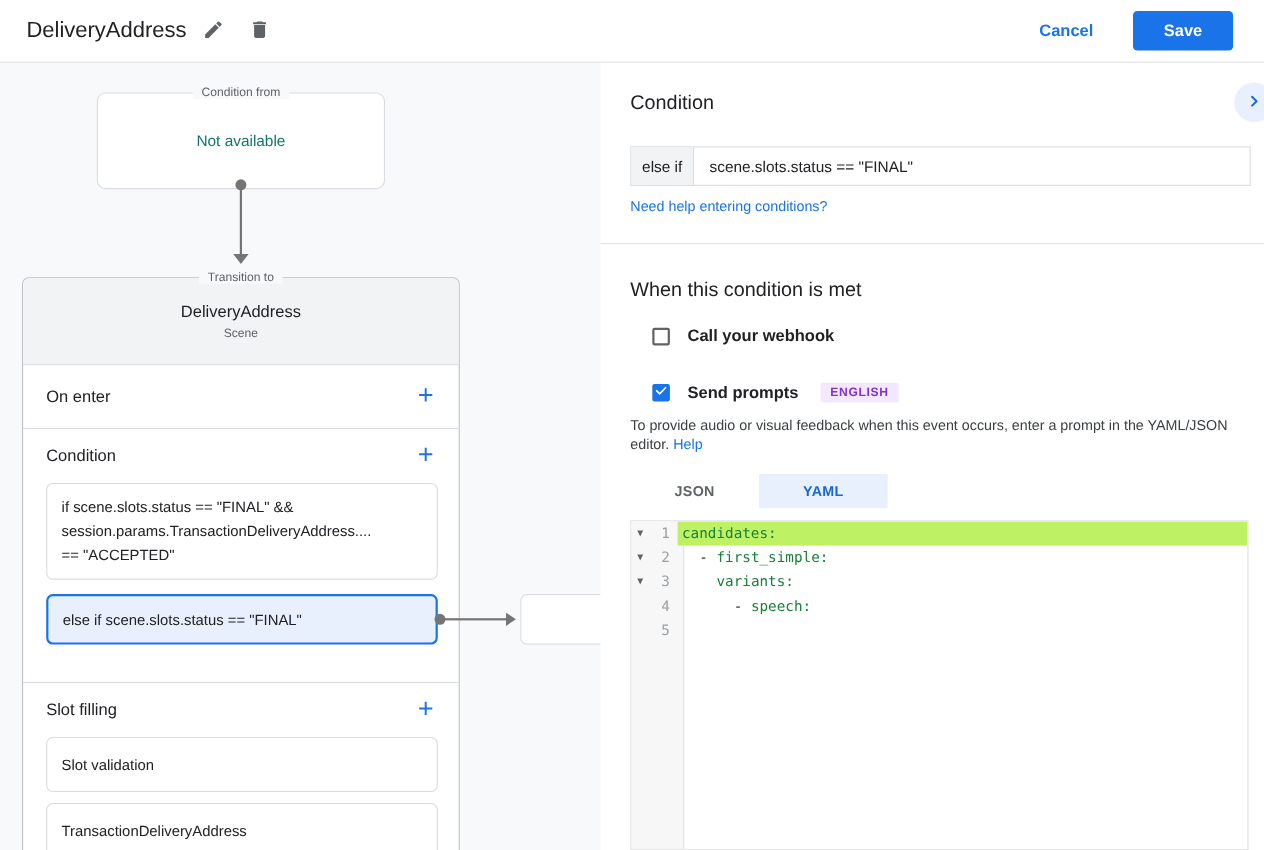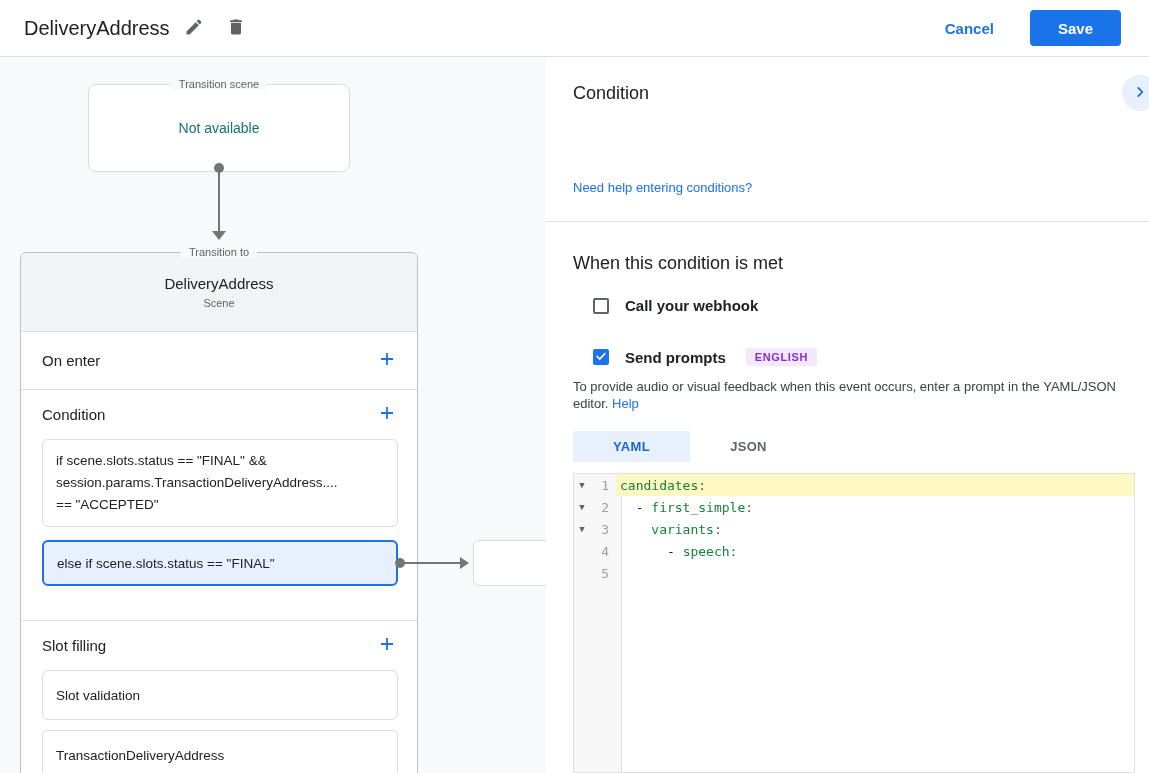--- a/index.html
+++ b/index.html
@@ -97,21 +97,21 @@
   
   .editor { position:absolute; left:27px; top:416px; width:562px; height:300px;
     border:1px solid #e0e0e0; background:#fff; overflow:hidden;
     font-family:"DejaVu Sans Mono", monospace; font-size:13px; }
   .gutter-strip { position:absolute; left:0; top:0; bottom:0; width:48px; background:#f7f7f7;
     border-right:1px solid #e0e0e0; }
   .cm-line { position:relative; display:flex; height:22px; align-items:center; }
   .cell-fold { width:16px; text-align:center; font-size:9px; color:#5f6368; flex:0 0 auto; cursor:pointer; }
   .cell-num { width:26px; text-align:right; padding-right:7px; color:#9aa0a6; font-size:13px; flex:0 0 auto; }
   .cell-code { flex:1; white-space:pre; padding-left:4px; height:100%; display:flex; align-items:center; overflow:hidden; }
-  .line-active .cell-code { background:#fef9c3; }
+  .line-active .cell-code { background:#bef264; }
   .tok-key { color:#188038; }
   .tok-plain { color:#202124; }
 </style>
 </head>
 <body>
 
 <header class="topbar">
   <span class="topbar-title">DeliveryAddress</span>
   <button class="icon-btn">
     <span><svg width="20" height="20" viewBox="0 0 24 24">
@@ -124,21 +124,21 @@
         </svg></span>
   </button>
   <span class="topbar-spacer"></span>
   <button class="btn-text">Cancel</button>
   <button class="btn-primary">Save</button>
 </header>
 
 <section class="diagram">
 
   <div class="tfrom">
-    <span class="legend">Transition scene</span>
+    <span class="legend">Condition from</span>
     <div class="tfrom-content">Not available</div>
   </div>
 
   <div class="conn-dot" style="left:214px; top:106px;"></div>
   <div class="vline" style="left:218px; top:110px; height:64px;"></div>
   <div class="arrow-down" style="left:212px; top:174px;"></div>
 
   <div class="scene-card">
     <span class="legend">Transition to</span>
 
@@ -201,20 +201,24 @@
 <section class="panel">
 
   <h2 class="panel-heading h-condition">Condition</h2>
 
   <button class="collapse-btn">
     <span><svg width="14" height="14" viewBox="0 0 24 24">
           <path d="M9 5l7 7-7 7" stroke="#1967d2" stroke-width="3" fill="none" stroke-linecap="round" stroke-linejoin="round"></path>
         </svg></span>
   </button>
 
+  <div class="cond-row">
+    <div class="cond-prefix">else if</div>
+    <input class="cond-input" type="text" value="scene.slots.status == &quot;FINAL&quot;" style="">
+  </div>
 
   <a class="help-link">Need help entering conditions?</a>
 
   <div class="panel-divider"></div>
 
   <h2 class="panel-heading h-when">When this condition is met</h2>
 
   <div class="check-row r-webhook">
     <span class="cbox cbox-off"></span>
     <span class="check-label">Call your webhook</span>
@@ -226,22 +230,22 @@
             <path d="M4 12.5l5.5 5.5L20 7" stroke="#fff" stroke-width="3.2" fill="none" stroke-linecap="round"></path>
           </svg></span>
     </span>
     <span class="check-label">Send prompts</span>
     <span class="lang-badge">ENGLISH</span>
   </div>
 
   <p class="helper"><span>To provide audio or visual feedback when this event occurs, enter a prompt in the YAML/JSON editor.</span> <a>Help</a></p>
 
   <div class="tabs">
+    <div class="tab tab-idle">JSON</div>
     <div class="tab tab-active">YAML</div>
-    <div class="tab tab-idle">JSON</div>
   </div>
 
   <div class="editor">
     <div class="gutter-strip"></div>
 
     <div class="cm-line line-active">
       <span class="cell-fold">▼</span>
       <span class="cell-num">1</span>
       <span class="cell-code"><span class="tok-plain"></span><span class="tok-key">candidates:</span><span class="tok-plain"></span></span>
     </div>

